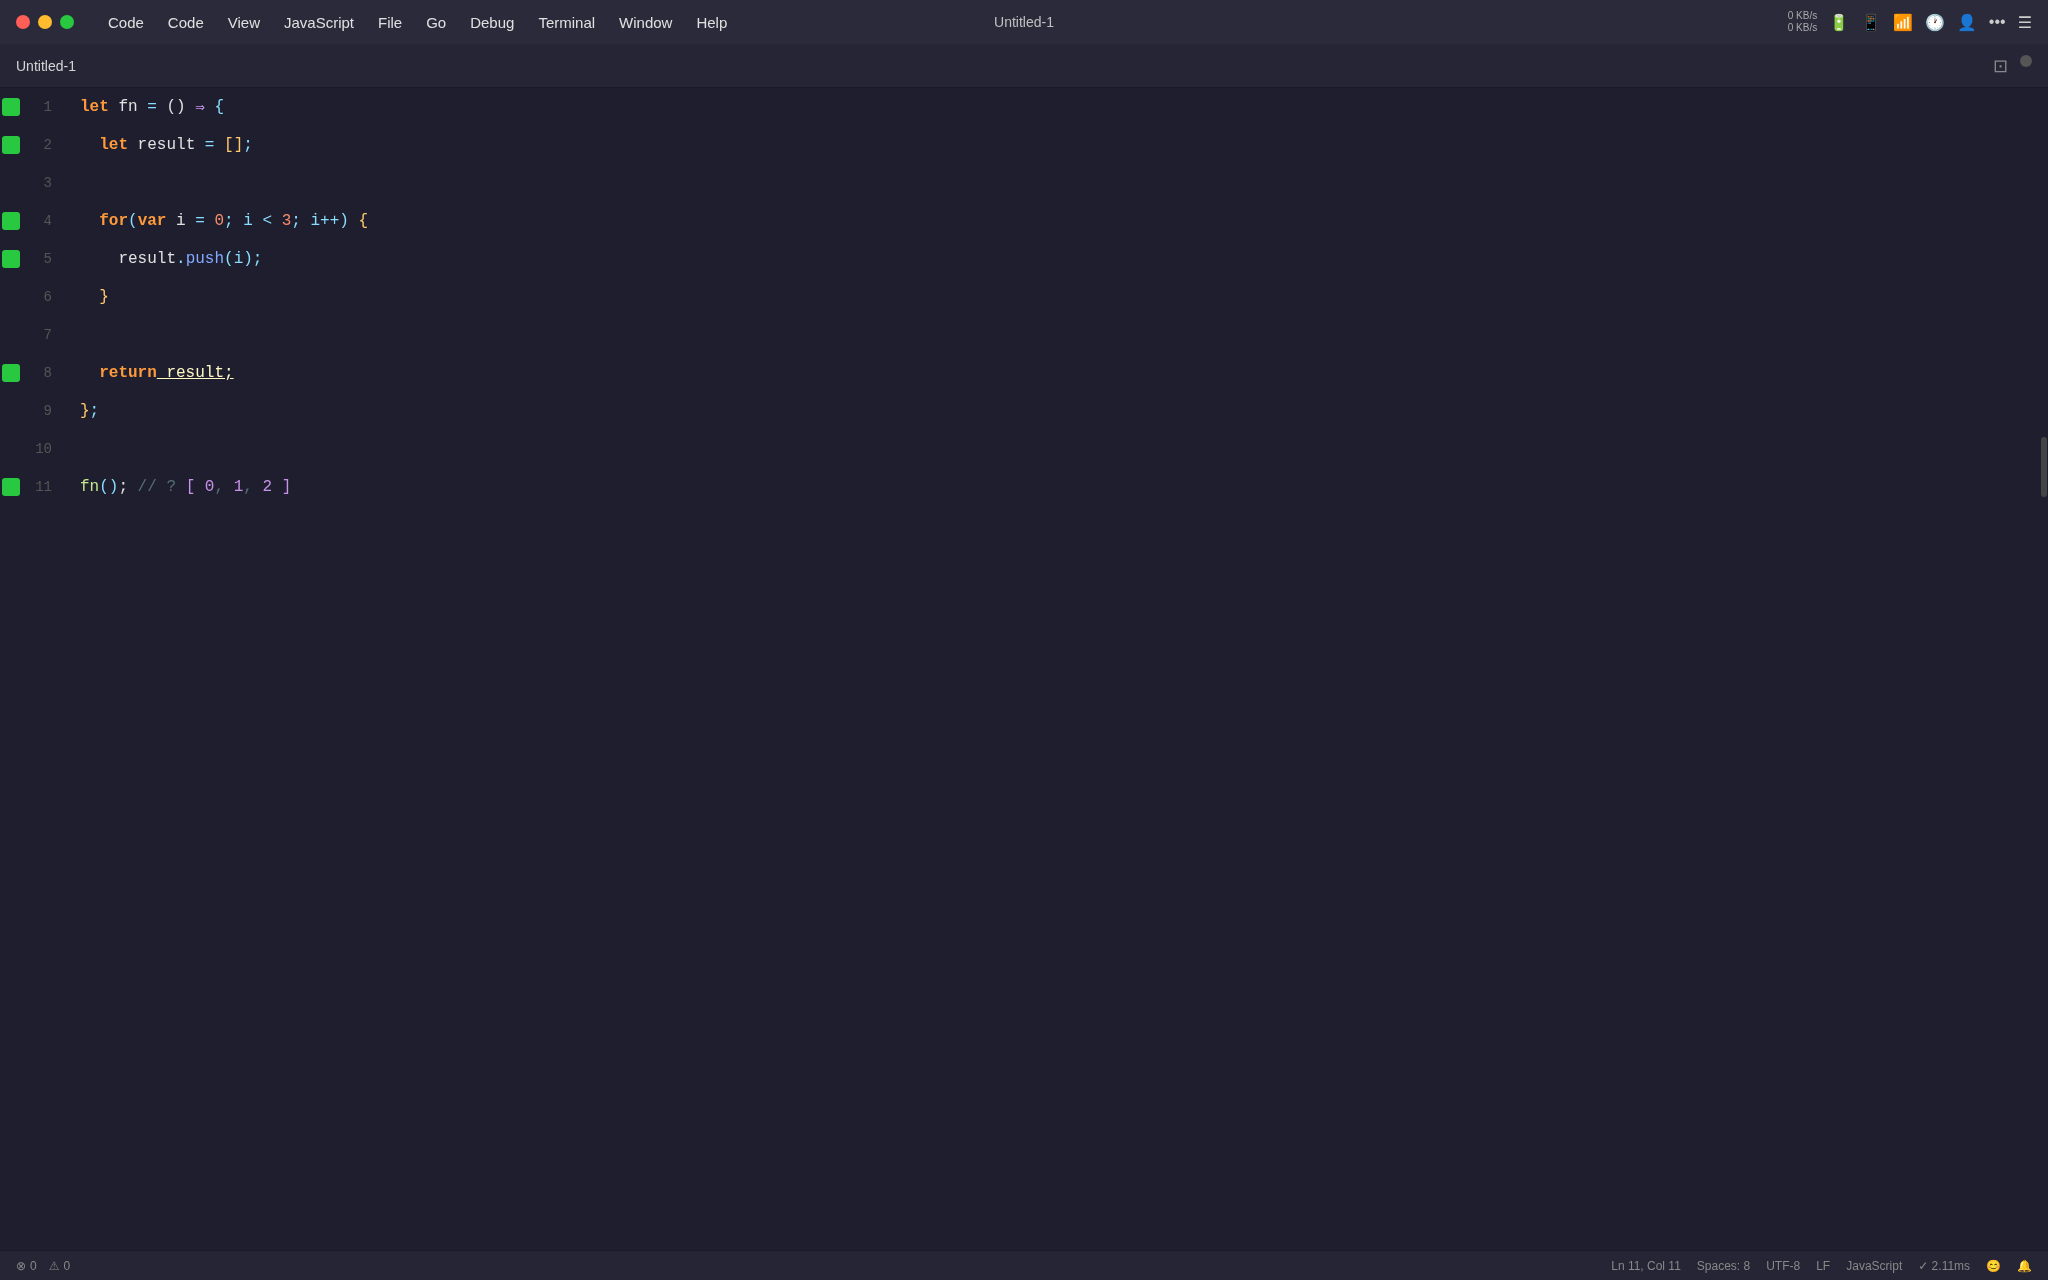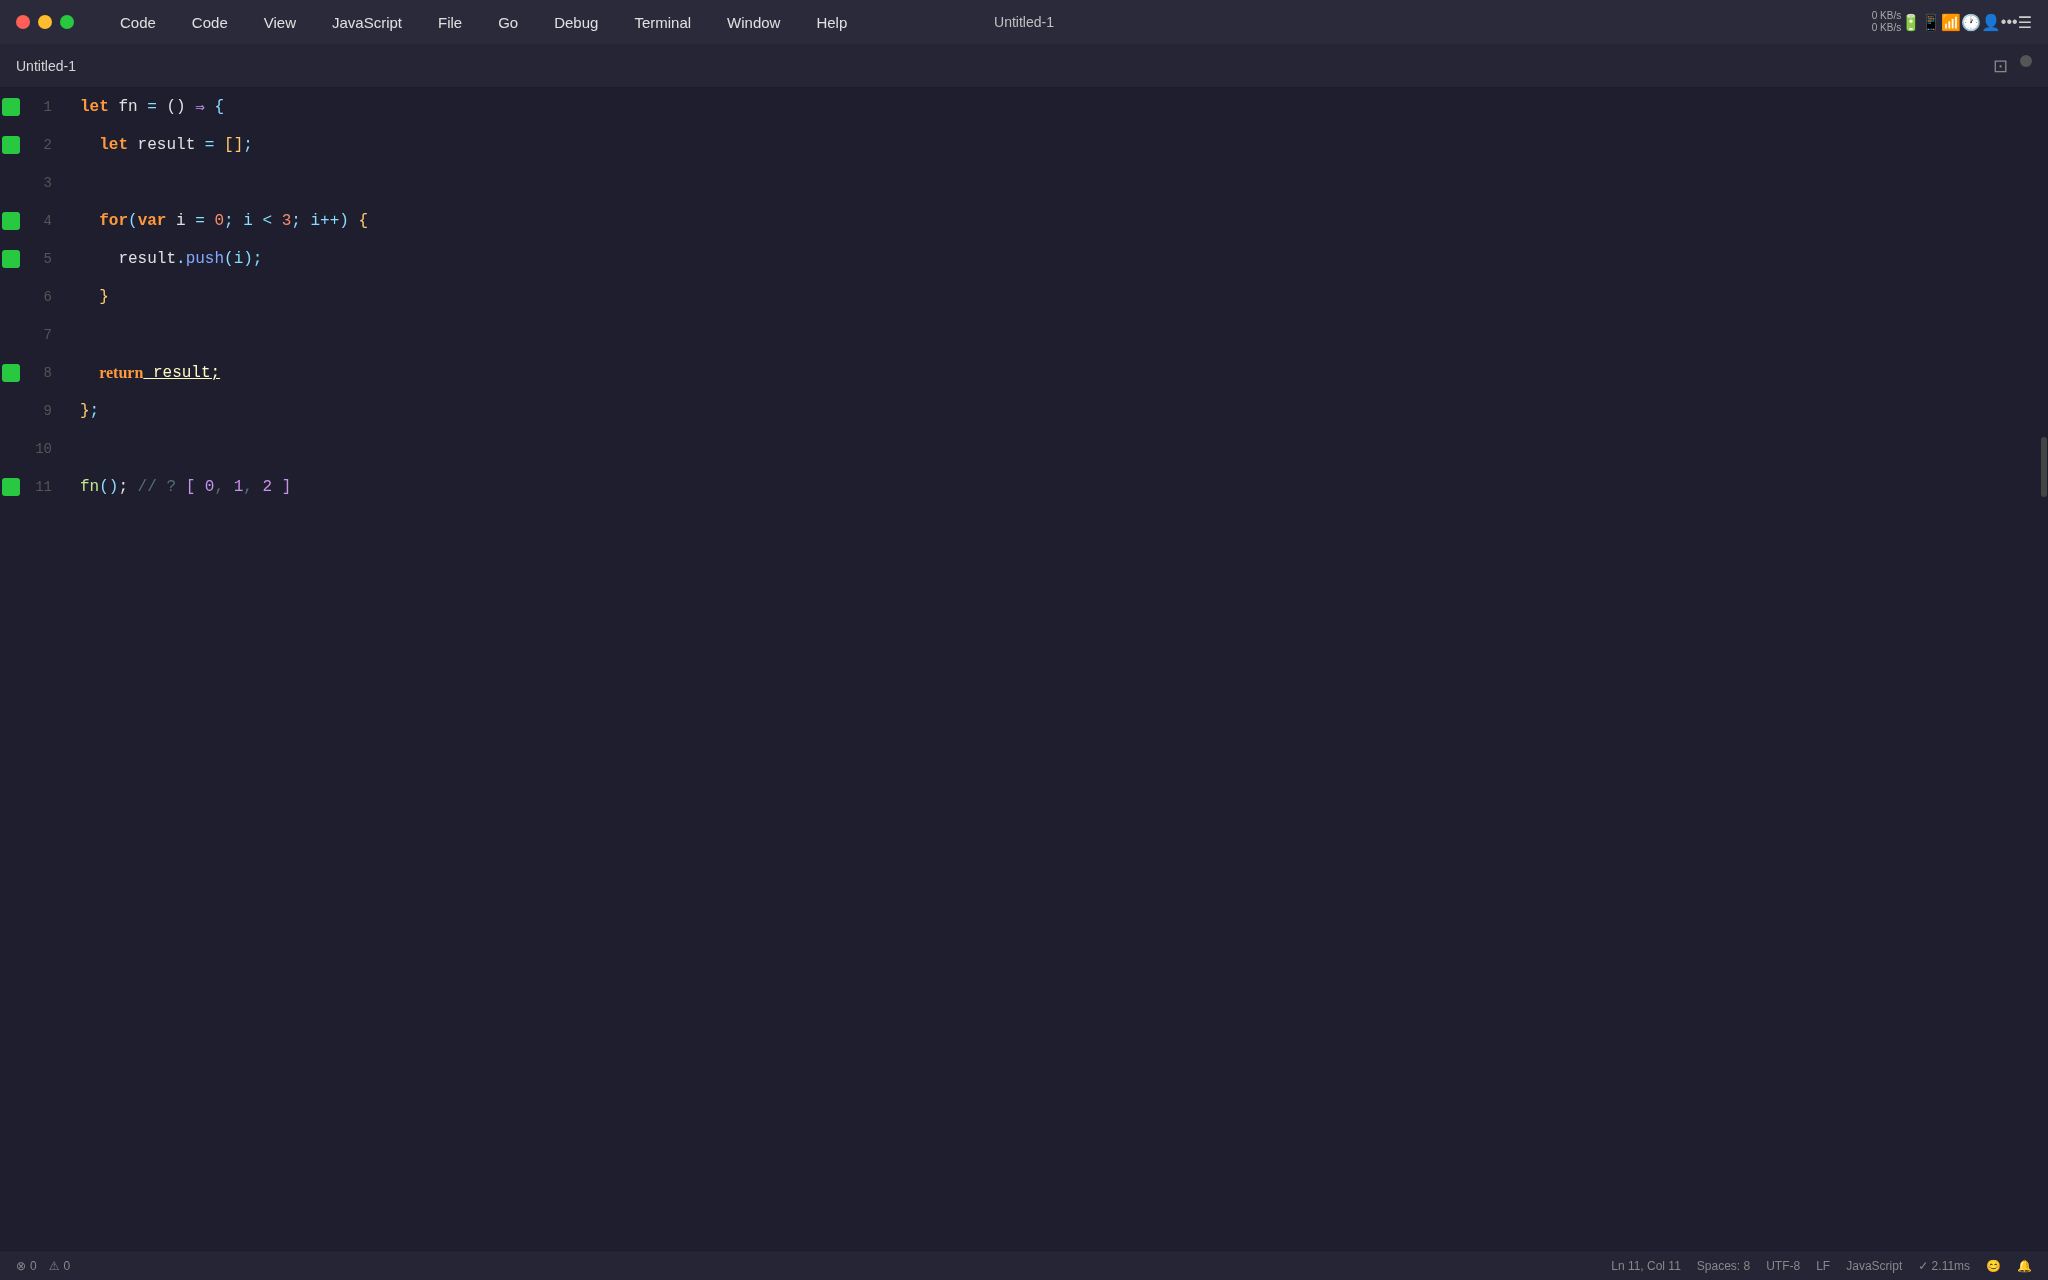--- a/index.html
+++ b/index.html
@@ -32,21 +32,21 @@
       flex: 1;
     }
 
     .apple-logo {
       font-size: 18px;
       color: #ccc;
     }
 
     .menu-items {
       display: flex;
-      gap: 16px;
+      gap: 4px;
     }
 
     .menu-item {
       color: #e0e0e0;
       font-size: 15px;
       padding: 2px 10px;
       border-radius: 4px;
       cursor: pointer;
     }
 
@@ -54,20 +54,21 @@
       position: absolute;
       left: 50%;
       transform: translateX(-50%);
       color: #c0c0c0;
       font-size: 14px;
     }
 
     .titlebar-right {
       display: flex;
       align-items: center;
+      gap: 12px;
       margin-left: auto;
     }
 
     .titlebar-right-text {
       color: #aaa;
       font-size: 11px;
     }
 
     .status-icon {
       color: #ccc;
@@ -338,21 +339,21 @@
 
   <div class="code-area" id="codeArea">
       <div class="code-lines">
         <div class="code-line"><span style="color: rgb(255, 154, 60); font-weight: bold;">let</span><span style="color: rgb(224, 224, 224);"> fn </span><span style="color: rgb(137, 221, 255);">=</span><span style="color: rgb(224, 224, 224);"> () </span><span style="color: rgb(199, 146, 234);">⇒</span><span style="color: rgb(137, 221, 255);"> {</span></div>
         <div class="code-line"><span style="color: rgb(224, 224, 224);">  </span><span style="color: rgb(255, 154, 60); font-weight: bold;">let</span><span style="color: rgb(224, 224, 224);"> result </span><span style="color: rgb(137, 221, 255);">=</span><span style="color: rgb(224, 224, 224);"> </span><span style="color: rgb(255, 203, 107);">[</span><span style="color: rgb(255, 203, 107);">]</span><span style="color: rgb(137, 221, 255);">;</span></div>
         <div class="code-line"></div>
         <div class="code-line"><span style="color: rgb(224, 224, 224);">  </span><span style="color: rgb(255, 154, 60); font-weight: bold;">for</span><span style="color: rgb(137, 221, 255);">(</span><span style="color: rgb(255, 154, 60); font-weight: bold;">var</span><span style="color: rgb(224, 224, 224);"> i </span><span style="color: rgb(137, 221, 255);">=</span><span style="color: rgb(224, 224, 224);"> </span><span style="color: rgb(247, 140, 108);">0</span><span style="color: rgb(137, 221, 255);">; i </span><span style="color: rgb(137, 221, 255);">&lt;</span><span style="color: rgb(224, 224, 224);"> </span><span style="color: rgb(247, 140, 108);">3</span><span style="color: rgb(137, 221, 255);">; i++</span><span style="color: rgb(137, 221, 255);">)</span><span style="color: rgb(224, 224, 224);"> </span><span style="color: rgb(255, 203, 107);">{</span></div>
         <div class="code-line"><span style="color: rgb(224, 224, 224);">    </span><span style="color: rgb(224, 224, 224);">result</span><span style="color: rgb(137, 221, 255);">.</span><span style="color: rgb(130, 170, 255);">push</span><span style="color: rgb(137, 221, 255);">(i);</span></div>
         <div class="code-line"><span style="color: rgb(224, 224, 224);">  </span><span style="color: rgb(255, 203, 107);">}</span></div>
         <div class="code-line"></div>
-        <div class="code-line"><span style="color: rgb(224, 224, 224);">  </span><span style="color: rgb(255, 154, 60); font-weight: bold; font-family: Liberation Serif, serif;">return</span><span style="color: #fef9c3; text-decoration: underline;"> result;</span></div>
+        <div class="code-line"><span style="color: rgb(224, 224, 224);">  </span><span style="color: rgb(255, 154, 60); font-weight: bold;">return</span><span style="color: #fef9c3; text-decoration: underline;"> result;</span></div>
         <div class="code-line"><span style="color: rgb(255, 203, 107);">}</span><span style="color: rgb(137, 221, 255);">;</span></div>
         <div class="code-line"></div>
         <div class="code-line"><span style="color: rgb(195, 232, 141);">fn</span><span style="color: rgb(137, 221, 255);">()</span><span style="color: rgb(224, 224, 224);">; </span><span style="color: rgb(84, 110, 122);">// ? </span><span style="color: rgb(199, 146, 234);">[ </span><span style="color: rgb(199, 146, 234);">0</span><span style="color: rgb(84, 110, 122);">, </span><span style="color: rgb(199, 146, 234);">1</span><span style="color: rgb(84, 110, 122);">, </span><span style="color: rgb(199, 146, 234);">2</span><span style="color: rgb(199, 146, 234);"> ]</span></div>
       </div>
     </div>
 
   <div class="scrollbar-track">
     <div class="scrollbar-thumb"></div>
   </div>
 </div>

